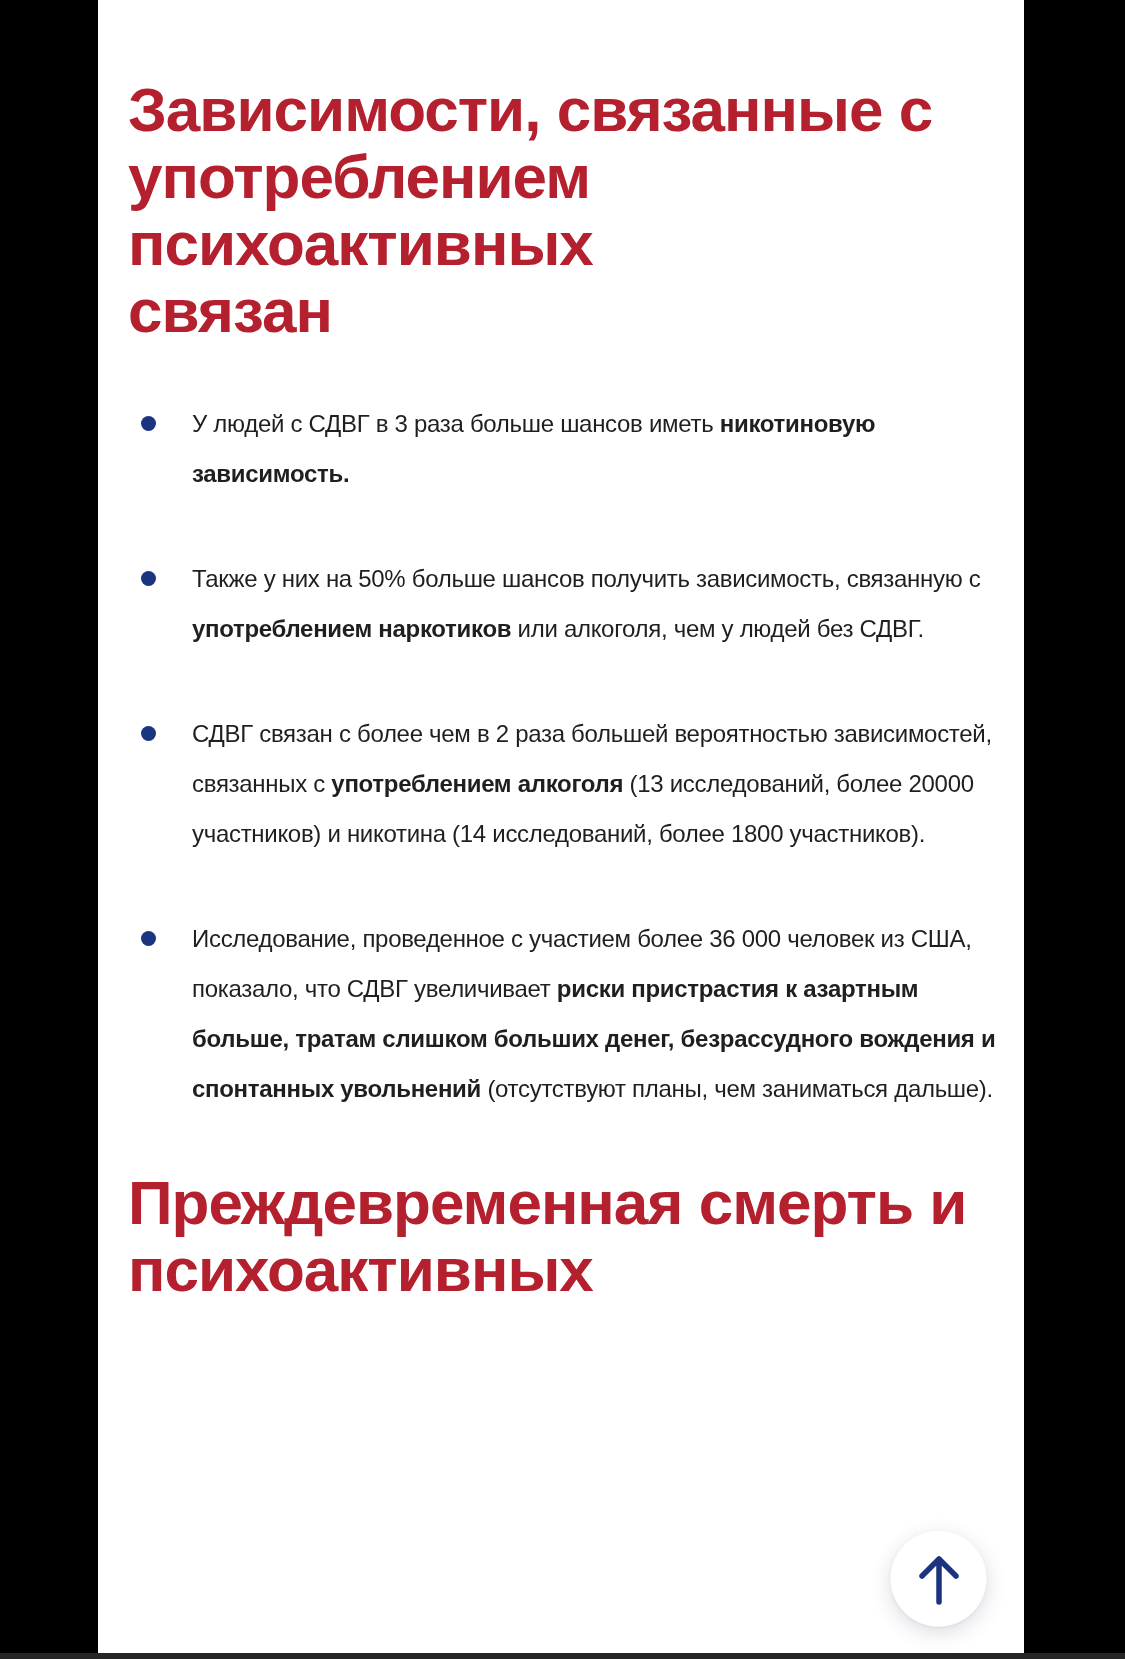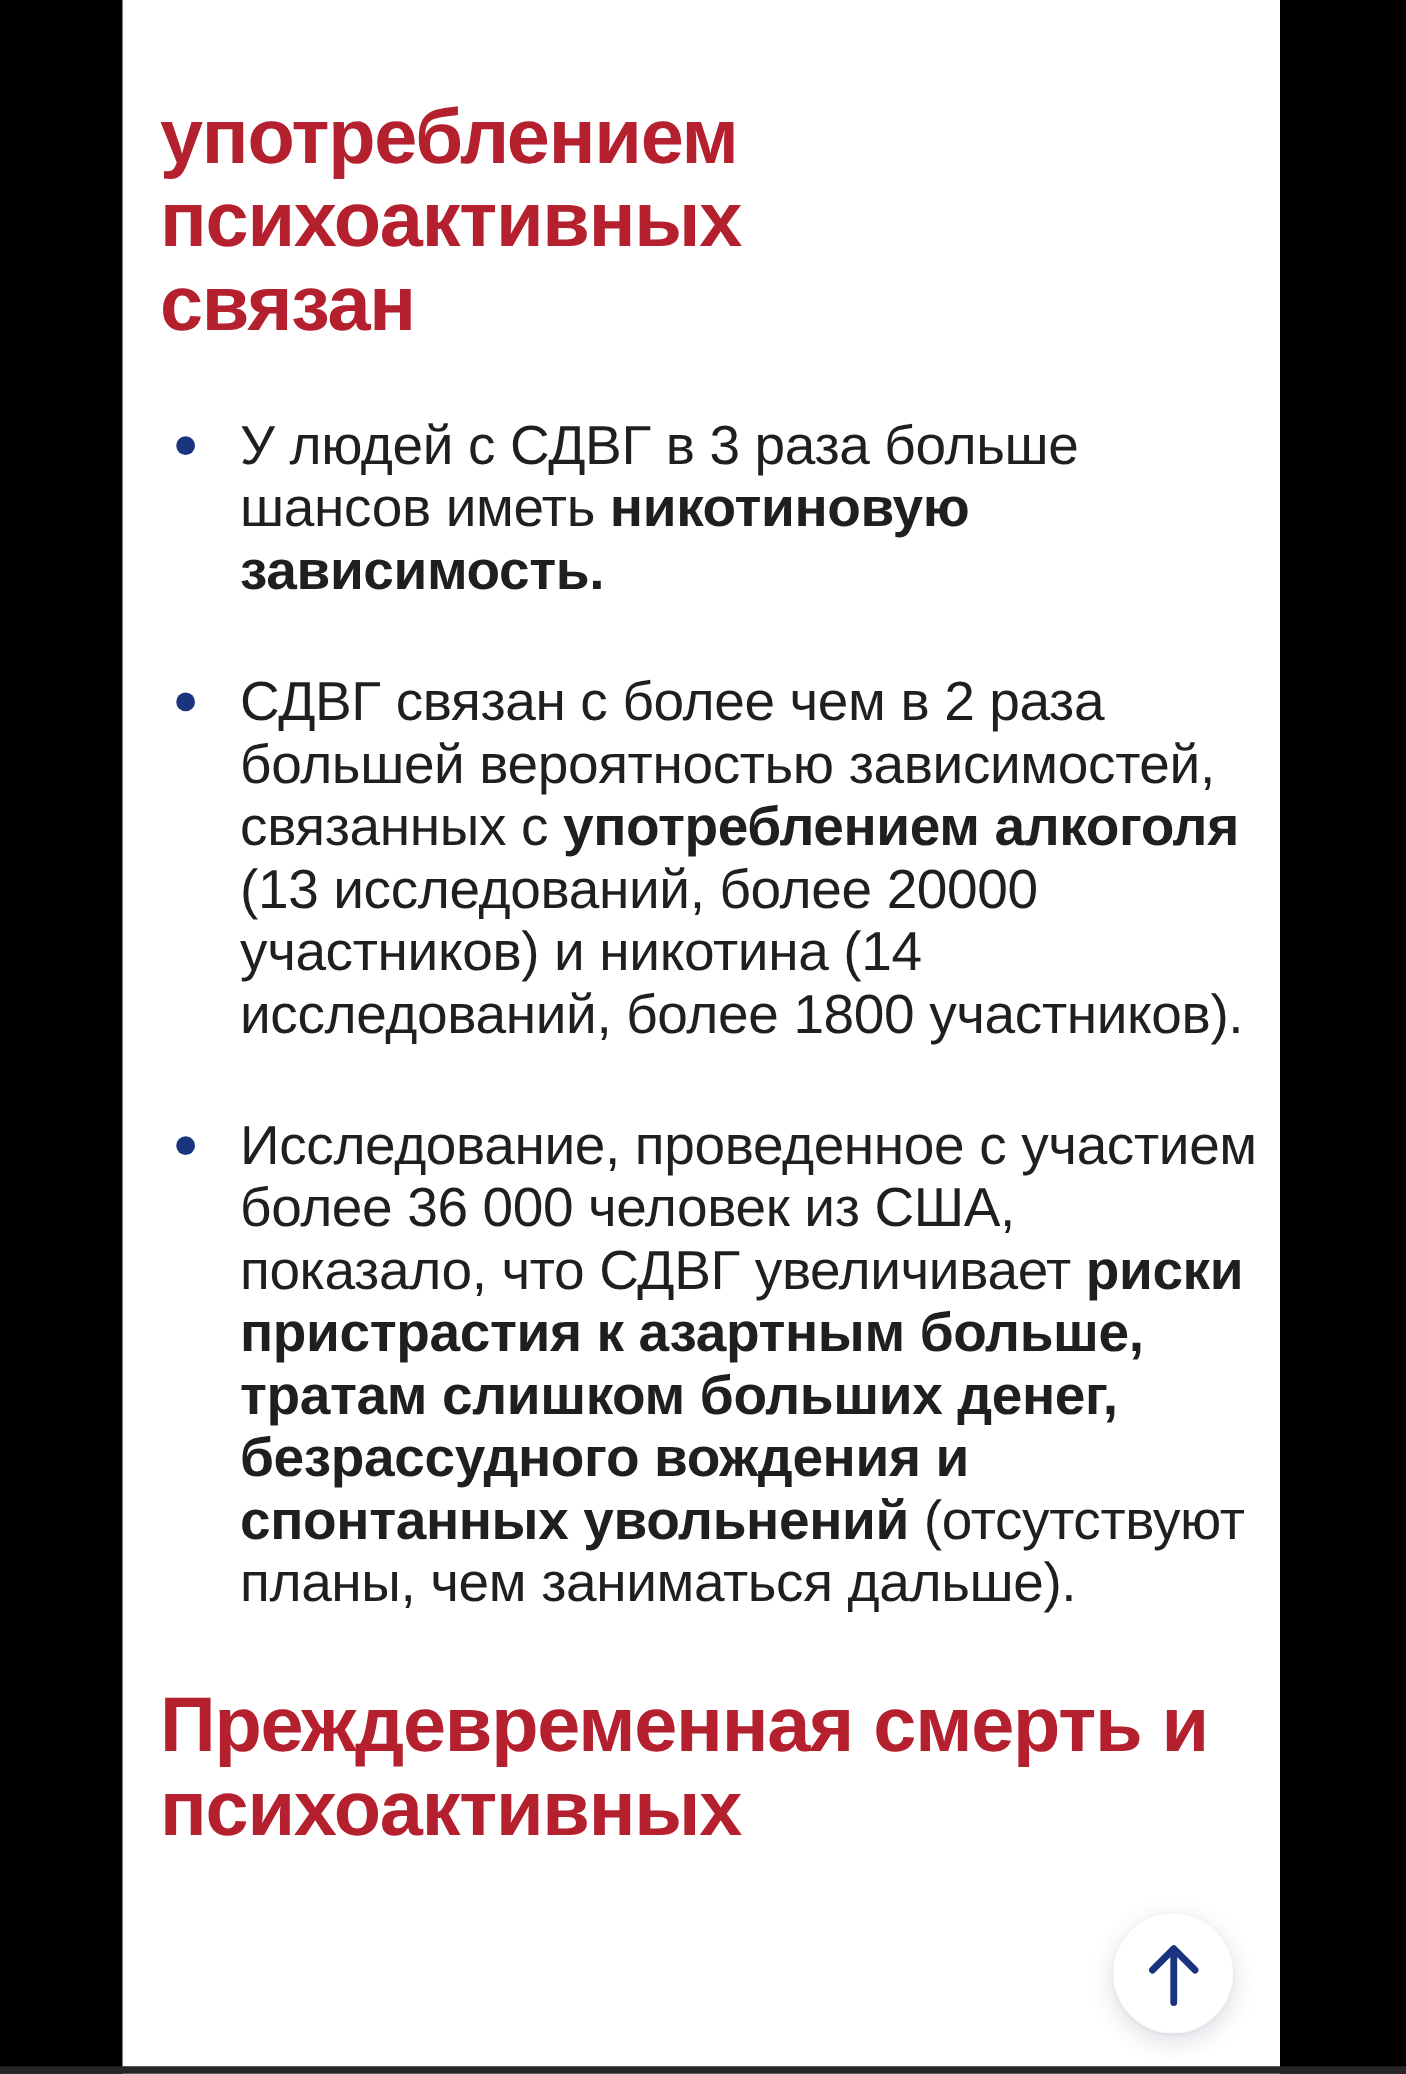--- a/index.html
+++ b/index.html
@@ -46,21 +46,21 @@
     margin-top: 37px;
   }
   .bullet-list {
     margin-top: 55px;
     list-style: none;
   }
   .bullet-item {
     position: relative;
     padding: 0 10px 0 94px;
     margin-bottom: 55px;
-    font-size: 44px;
+    font-size: 24px;
     line-height: 50px;
     letter-spacing: -0.3px;
     color: var(--text);
   }
   .bullet-dot {
     position: absolute;
     left: 43px; top: 17px;
     width: 15px; height: 15px;
     border-radius: 50%;
     background: var(--navy);
@@ -82,26 +82,28 @@
 </style>
 </head>
 <body>
 
 <div class="letterbox left"></div>
 <div class="letterbox right"></div>
 
 <div class="content">
 
   <h1 class="section-title" id="title-addictions">
+      <div>Зависимости, связанные с</div>
       <div>употреблением психоактивных</div>
       <div>связан</div>
     </h1>
 
   <ul class="bullet-list" id="bullet-list">
       <li class="bullet-item"><span class="bullet-dot"></span><span>У людей с СДВГ в 3 раза больше шансов иметь </span><b>никотиновую зависимость.</b></li>
+      <li class="bullet-item"><span class="bullet-dot"></span><span>Также у них на 50% больше шансов получить зависимость, связанную с </span><b>употреблением наркотиков</b><span> или алкоголя, чем у людей без СДВГ.</span></li>
       <li class="bullet-item"><span class="bullet-dot"></span><span>СДВГ связан с более чем в 2 раза большей вероятностью зависимостей, связанных с </span><b>употреблением алкоголя</b><span> (13 исследований, более 20000 участников) и никотина (14 исследований, более 1800 участников).</span></li>
       <li class="bullet-item"><span class="bullet-dot"></span><span>Исследование, проведенное с участием более 36 000 человек из США, показало, что СДВГ увеличивает </span><b>риски пристрастия к азартным больше, тратам слишком больших денег, безрассудного вождения и спонтанных увольнений</b><span> (отсутствуют планы, чем заниматься дальше).</span></li>
     </ul>
 
   <h2 class="section-title second" id="title-premature-death">
       <div>Преждевременная смерть и</div>
       <div>психоактивных</div>
     </h2>
 
 </div>

